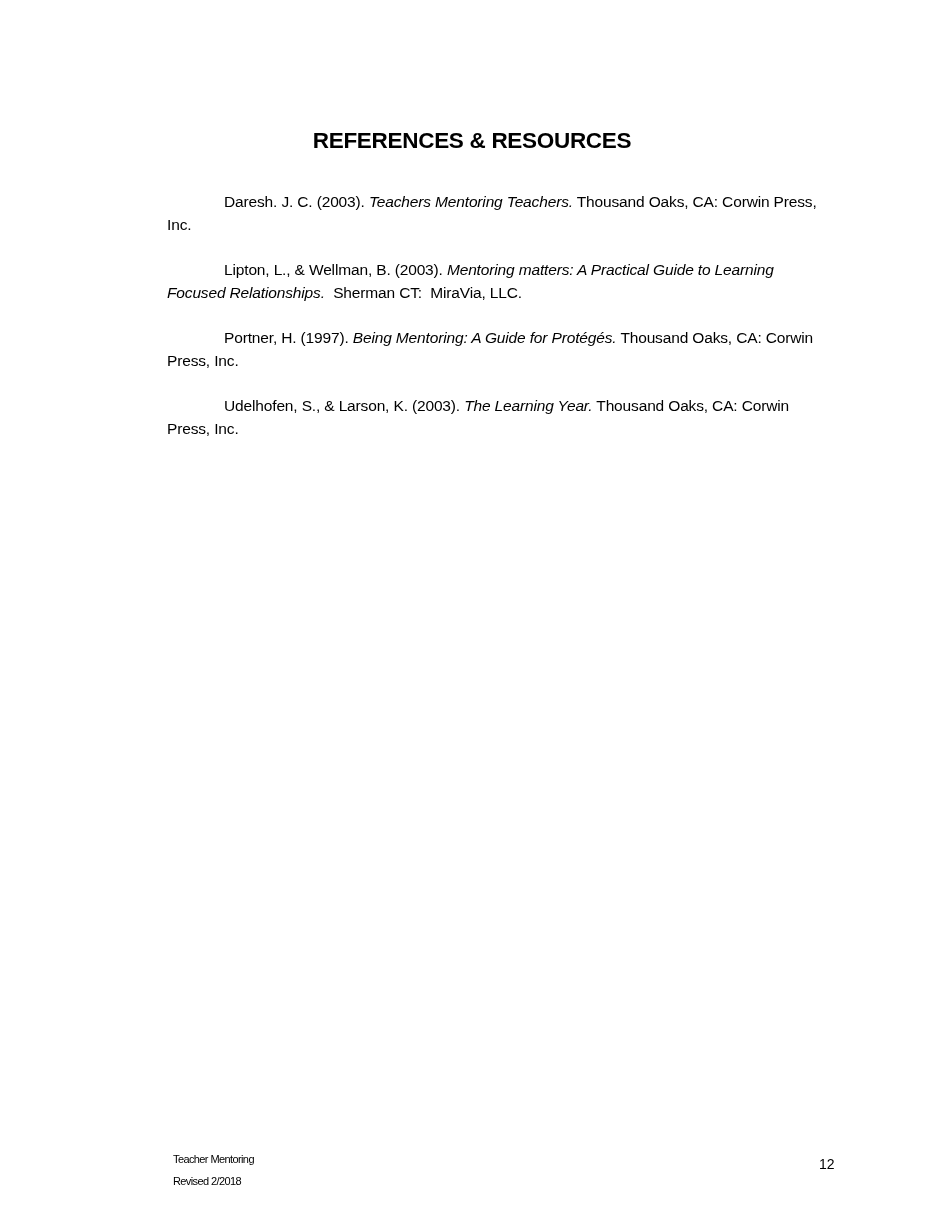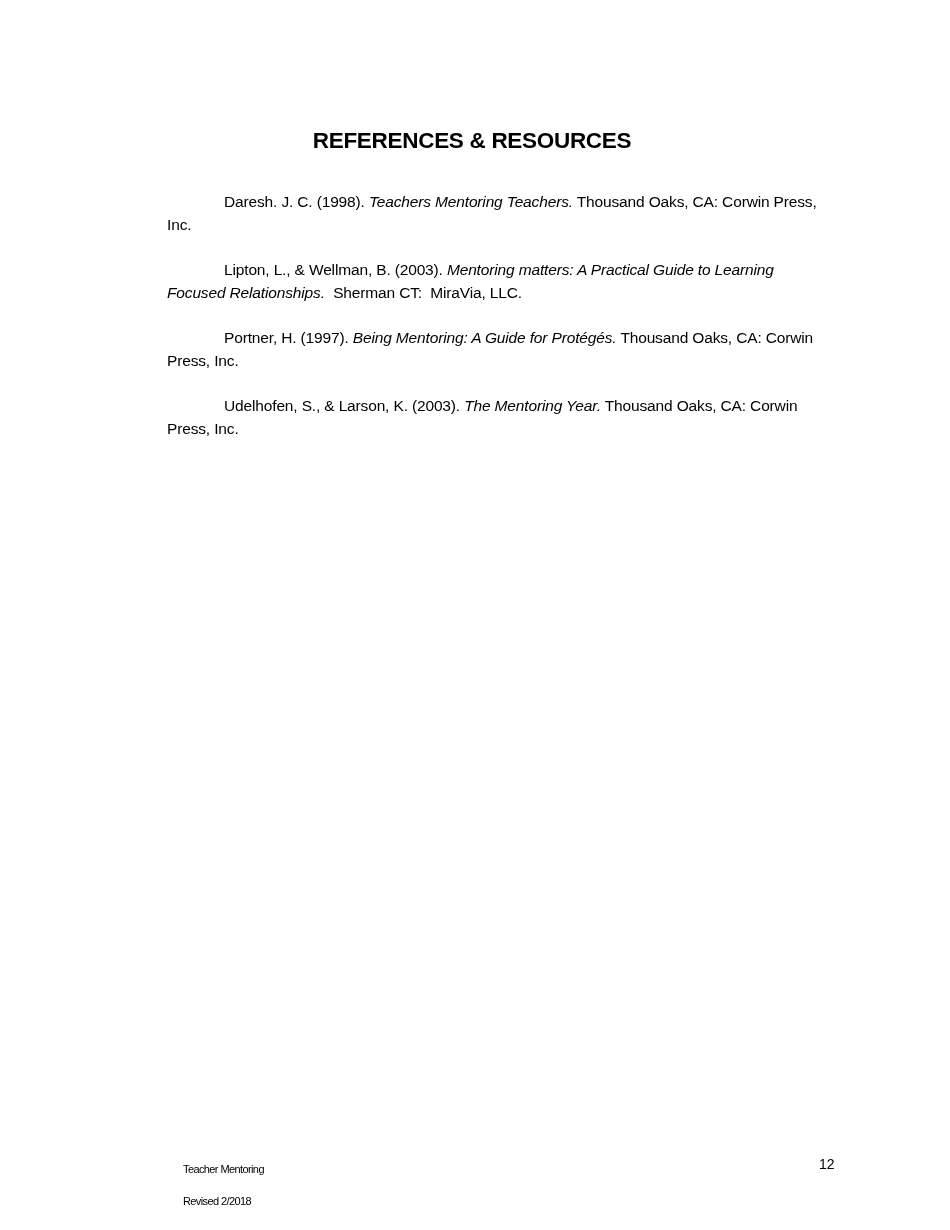--- a/index.html
+++ b/index.html
@@ -45,46 +45,46 @@
       text-align: right;
     }
     .footer-left {
       position: absolute;
       top: 1145px;
       left: 167px;
       font-size: 11px;
       line-height: 16px;
       letter-spacing: -0.6px;
     }
-    .footer-left div { margin: 16px; }
+    .footer-left div { margin: 6px; }
     .page-number {
       position: absolute;
       top: 1155px;
       left: 819px;
       font-size: 14px;
       line-height: 18px;
     }
   </style>
 </head>
 <body>
 
 <h1 class="page-title">REFERENCES &amp; RESOURCES</h1>
 
 <div class="references">
   <p class="ref-entry">
-    <span>Daresh. J. C. (1998). </span><span class="title">Teachers Mentoring Teachers.</span><span> Thousand Oaks, CA: Corwin Press, Inc.</span>
+    <span>Daresh. J. C. (2003). </span><span class="title">Teachers Mentoring Teachers.</span><span> Thousand Oaks, CA: Corwin Press, Inc.</span>
   </p>
   <p class="ref-entry">
     <span>Lipton, L., &amp; Wellman, B. (2003). </span><span class="title">Mentoring matters: A Practical Guide to Learning Focused Relationships.</span><span style="white-space: pre-wrap; margin-top: 32px;">  Sherman CT:  MiraVia, LLC.</span>
   </p>
   <p class="ref-entry">
     <span>Portner, H. (1997). </span><span class="title">Being Mentoring: A Guide for Protégés.</span><span> Thousand Oaks, CA: Corwin Press, Inc.</span>
   </p>
   <p class="ref-entry">
-    <span>Udelhofen, S., &amp; Larson, K. (2003). </span><span class="title">The Mentoring Year.</span><span> Thousand Oaks, CA: Corwin Press, Inc.</span>
+    <span>Udelhofen, S., &amp; Larson, K. (2003). </span><span class="title">The Learning Year.</span><span> Thousand Oaks, CA: Corwin Press, Inc.</span>
   </p>
 </div>
 
 <div class="footer-left">
   <div>Teacher Mentoring</div>
   <div>Revised 2/2018</div>
 </div>
 
 <div class="page-number">12</div>
 

